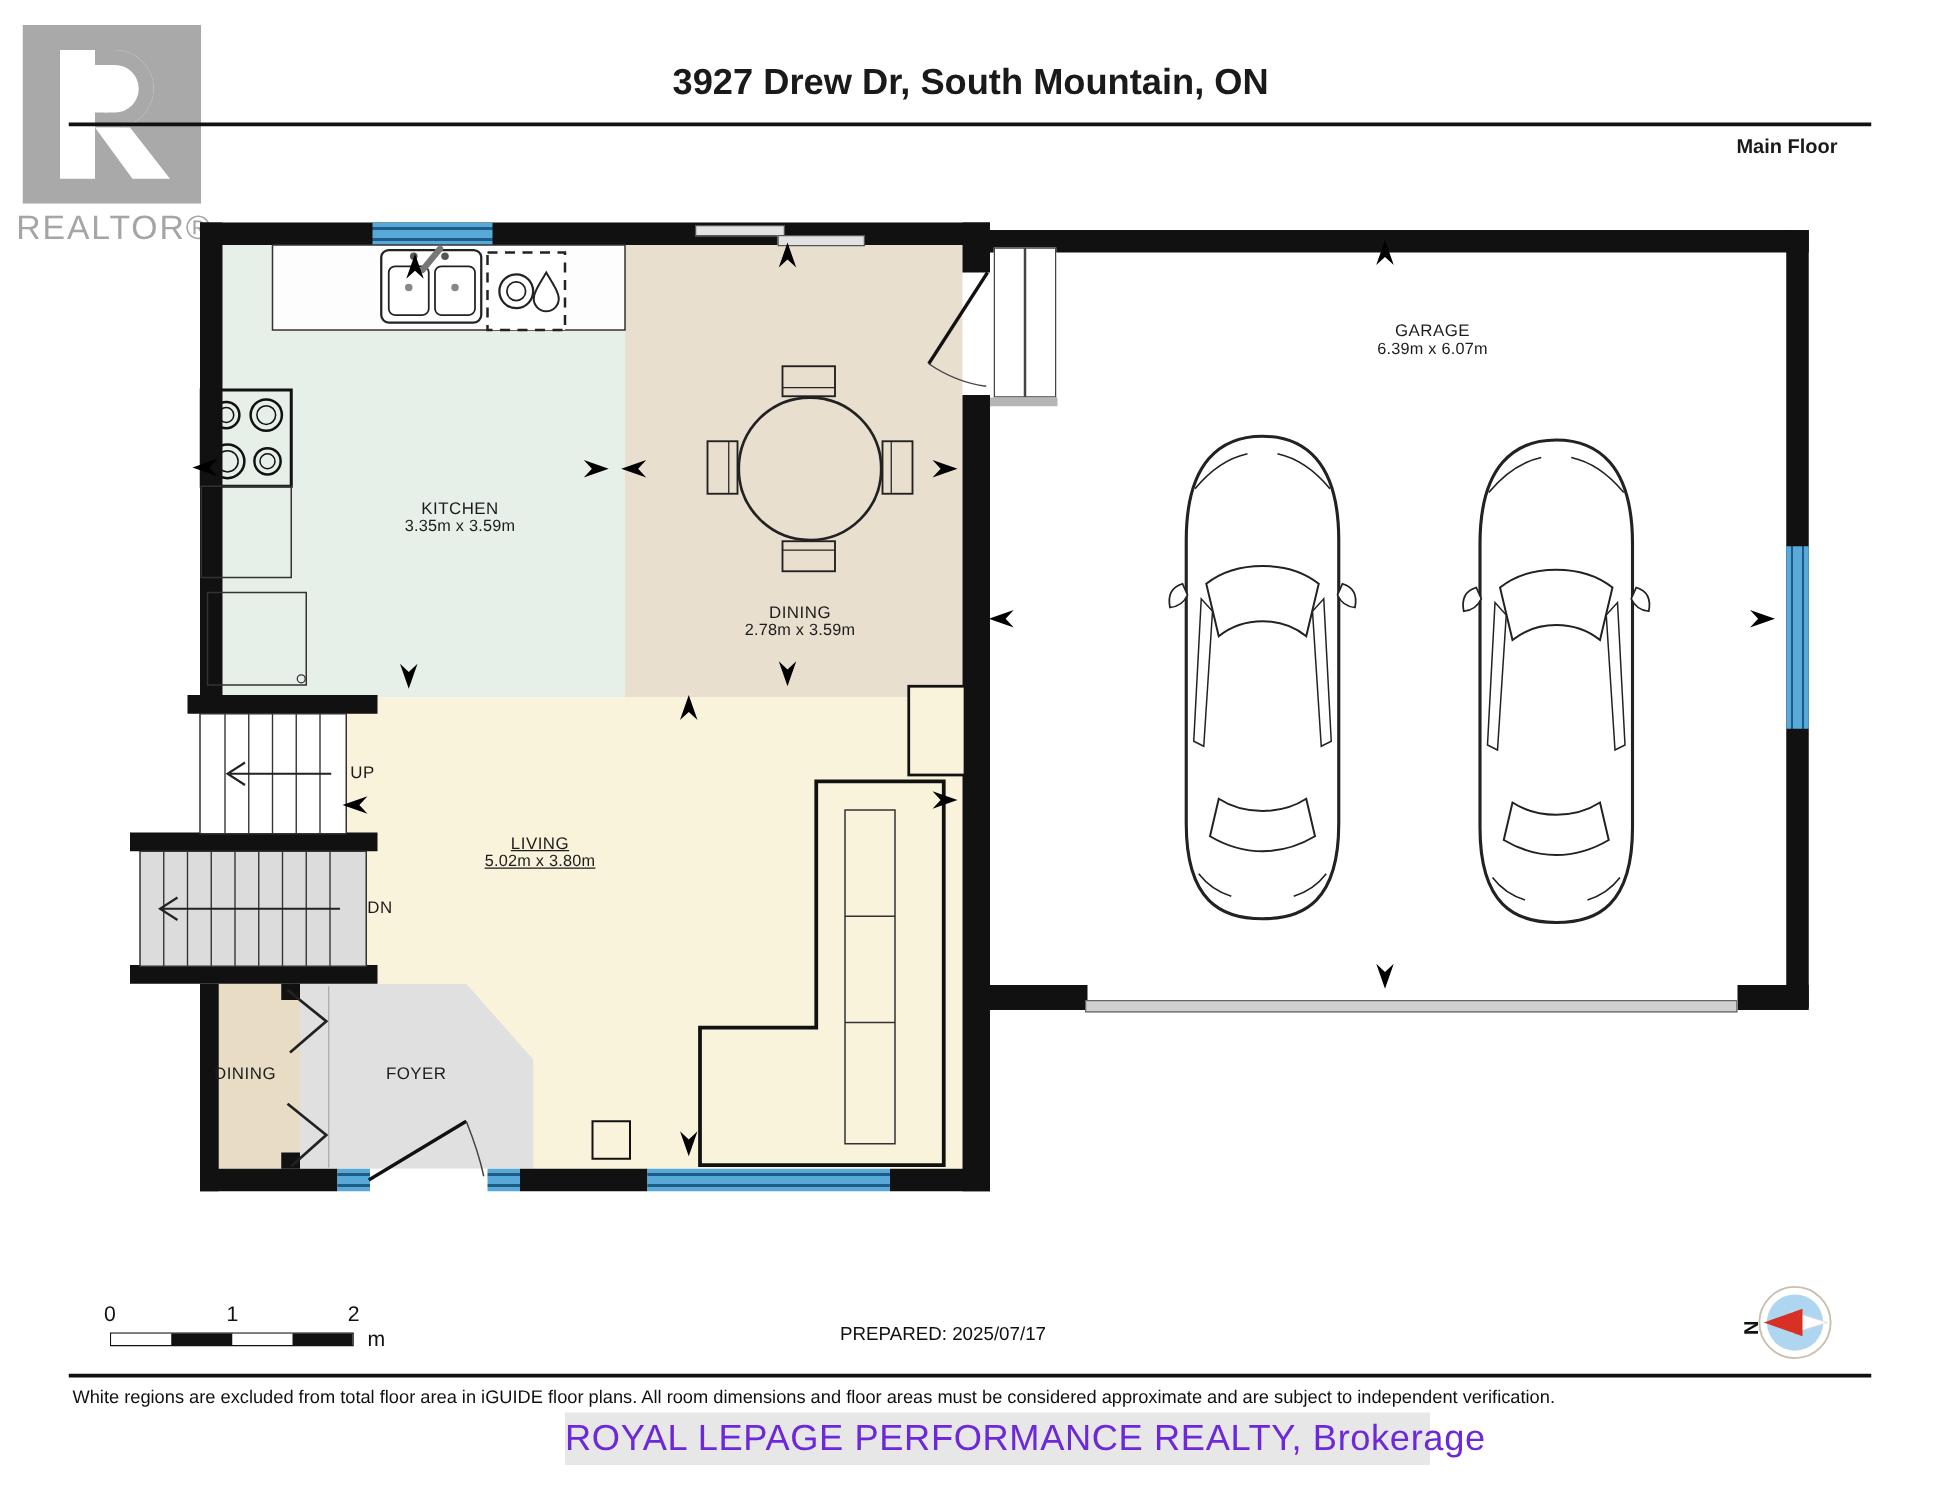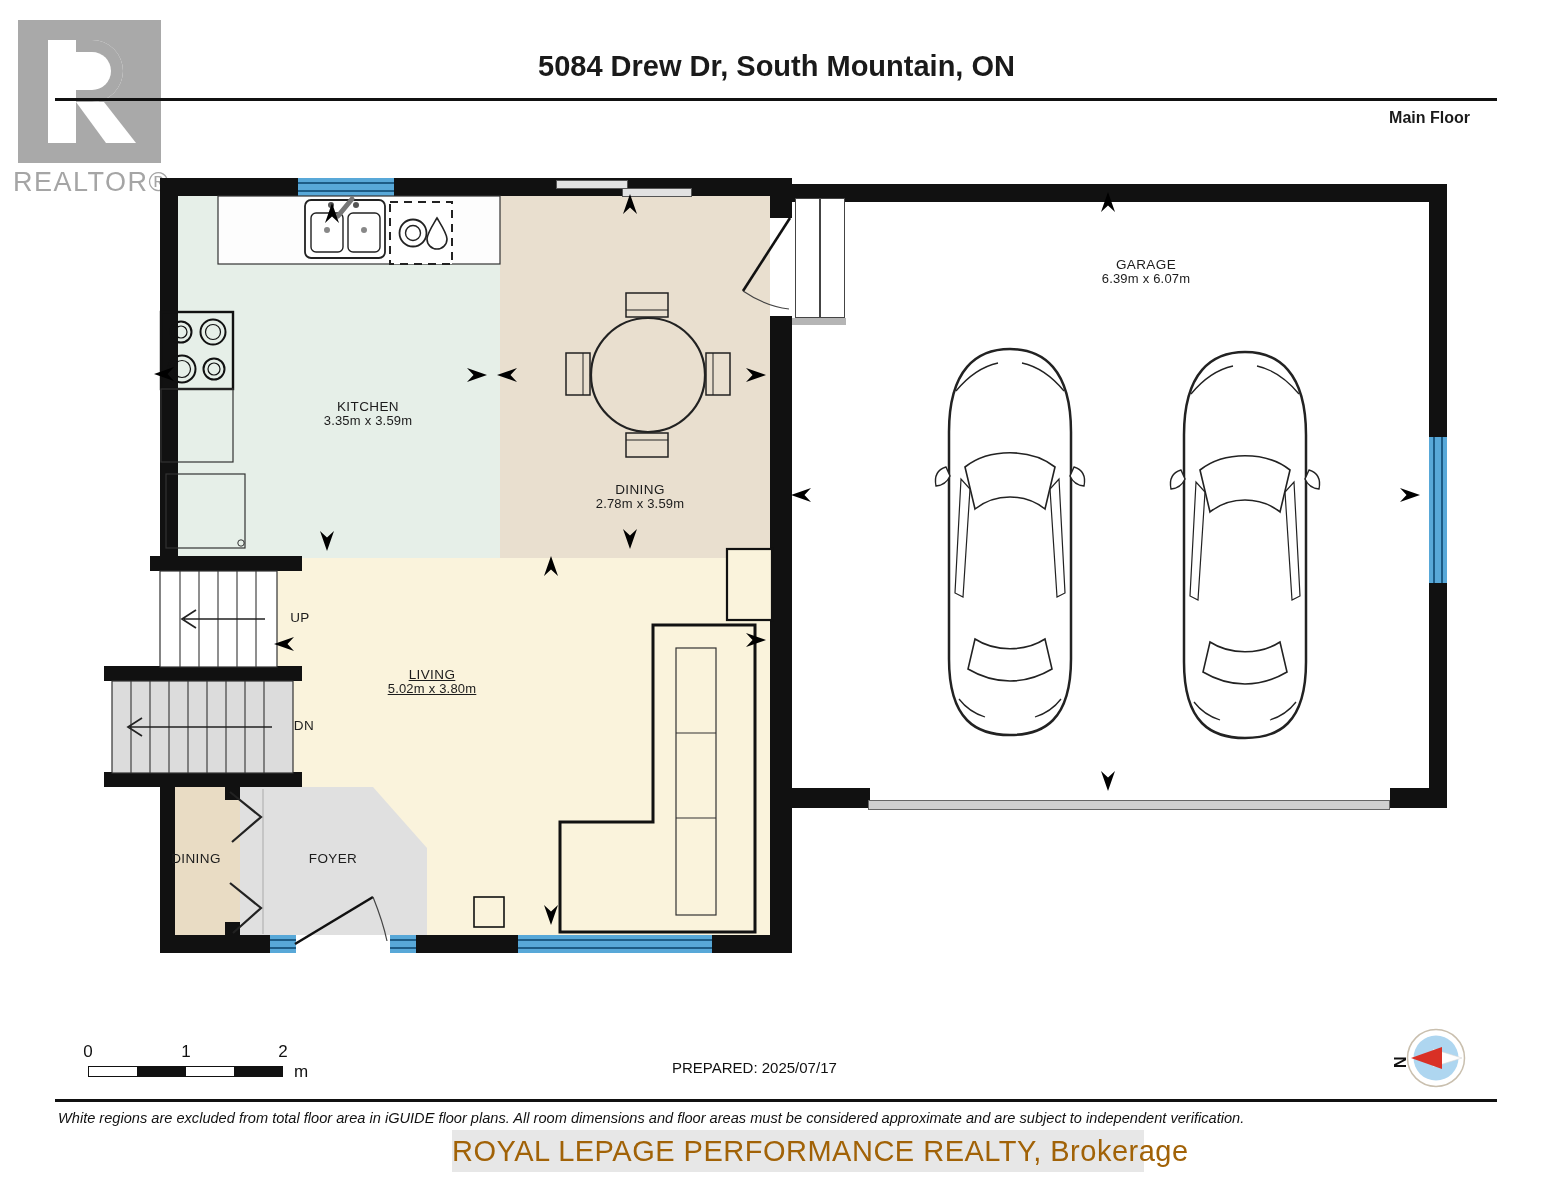--- a/index.html
+++ b/index.html
@@ -16,39 +16,39 @@
   .hline{position:absolute;background:#111;}
   .brand-text{position:absolute;top:167px;left:13px;font-size:27px;color:#a5a5a5;letter-spacing:1.5px;}
   .slide-panel{position:absolute;background:#e2e2e2;border:1px solid #555;box-sizing:border-box;}
   .step{position:absolute;background:#fff;border:1px solid #444;box-sizing:border-box;}
   .gdoor{position:absolute;background:#d0d0d0;border:1px solid #666;box-sizing:border-box;}
   .scale-num{position:absolute;font-size:17px;color:#111;width:20px;text-align:center;}
   .scale-unit{position:absolute;font-size:17px;color:#111;}
   .scalebar{position:absolute;display:flex;border:1px solid #111;box-sizing:border-box;}
   .scalebar div{flex:1 1 0;}
   .prepared{position:absolute;font-size:15px;color:#111;}
-  .disclaimer{position:absolute;font-size:14.6px;color:#111;white-space:nowrap;font-style:italic;}
-  .watermark{position:absolute;background:#e7e7e7;color:#a16207;font-size:29px;font-weight:500;text-align:center;line-height:42px;letter-spacing:.5px;white-space:nowrap;}
+  .disclaimer{position:absolute;font-size:14.6px;color:#111;white-space:nowrap;}
+  .watermark{position:absolute;background:#e7e7e7;color:#6d28d9;font-size:29px;font-weight:500;text-align:center;line-height:42px;letter-spacing:.5px;white-space:nowrap;}
   svg{display:block;}
   #overlay{position:absolute;left:0;top:0;pointer-events:none;}
 </style>
 </head>
 <body>
 
 <svg class="abs" style="left:18px;top:20px" width="143" height="143" viewBox="0 0 143 143">
   <rect x="0" y="0" width="143" height="143" fill="#a9a9a9"></rect>
   <rect x="30" y="20" width="28" height="103" fill="#fff"></rect>
   <path d="M58,20 h16 a31,31 0 0 1 0,62 h-16 z" fill="#fff"></path>
   <path d="M58,20 h16 a31,31 0 0 1 0,62 h-16 z M66,32 a19,19 0 0 1 0,38 h-8 v-38 z" fill="#a9a9a9" fill-rule="evenodd"></path>
   <path d="M66,32 h8 a19,19 0 0 1 0,38 h-8 z" fill="#fff"></path>
   <polygon points="58,82 86,82 118,123 88,123" fill="#fff"></polygon>
 </svg>
 <div class="brand-text">REALTOR®</div>
 
-<div class="title">5084 Drew Dr, South Mountain, ON</div>
+<div class="title">3927 Drew Dr, South Mountain, ON</div>
 <div class="hline" style="left:55px;top:98px;width:1442px;height:3px;"></div>
 <div class="subtitle">Main Floor</div>
 
 <div class="room" style="left:178px;top:196px;width:322px;height:362px;background:var(--kit);"></div>
 <div class="room" style="left:500px;top:196px;width:270px;height:362px;background:var(--din);"></div>
 <div class="room" style="left:178px;top:558px;width:592px;height:377px;background:var(--liv);"></div>
 <div class="room" style="left:175px;top:787px;width:65px;height:148px;background:var(--clo);"></div>
 <div class="room" style="left:240px;top:787px;width:187px;height:148px;background:var(--foy);clip-path:polygon(0 0,133px 0,187px 61px,187px 148px,0 148px);"></div>
 
 <div class="w" style="left:160px;top:178px;width:632px;height:18px;"></div>
@@ -247,21 +247,21 @@
 <div class="lbl" style="left:1046px;top:258px;width:200px;">
   <div>GARAGE</div>
   <div class="dims">6.39m x 6.07m</div>
 </div>
 <div class="lbl" style="left:146px;top:852px;width:100px;">
   <div>DINING</div>
 </div>
 <div class="lbl" style="left:283px;top:852px;width:100px;">
   <div>FOYER</div>
 </div>
-<div class="lbl" style="left:280px;top:611px;width:40px;">
+<div class="lbl" style="left:270px;top:611px;width:40px;">
   <div>UP</div>
 </div>
 <div class="lbl" style="left:284px;top:719px;width:40px;">
   <div>DN</div>
 </div>
 
 <div class="scale-num" style="left:78px;top:1042px;">0</div>
 <div class="scale-num" style="left:176px;top:1042px;">1</div>
 <div class="scale-num" style="left:273px;top:1042px;">2</div>
 <div class="scalebar" style="left:88px;top:1066px;width:195px;height:11px;">

